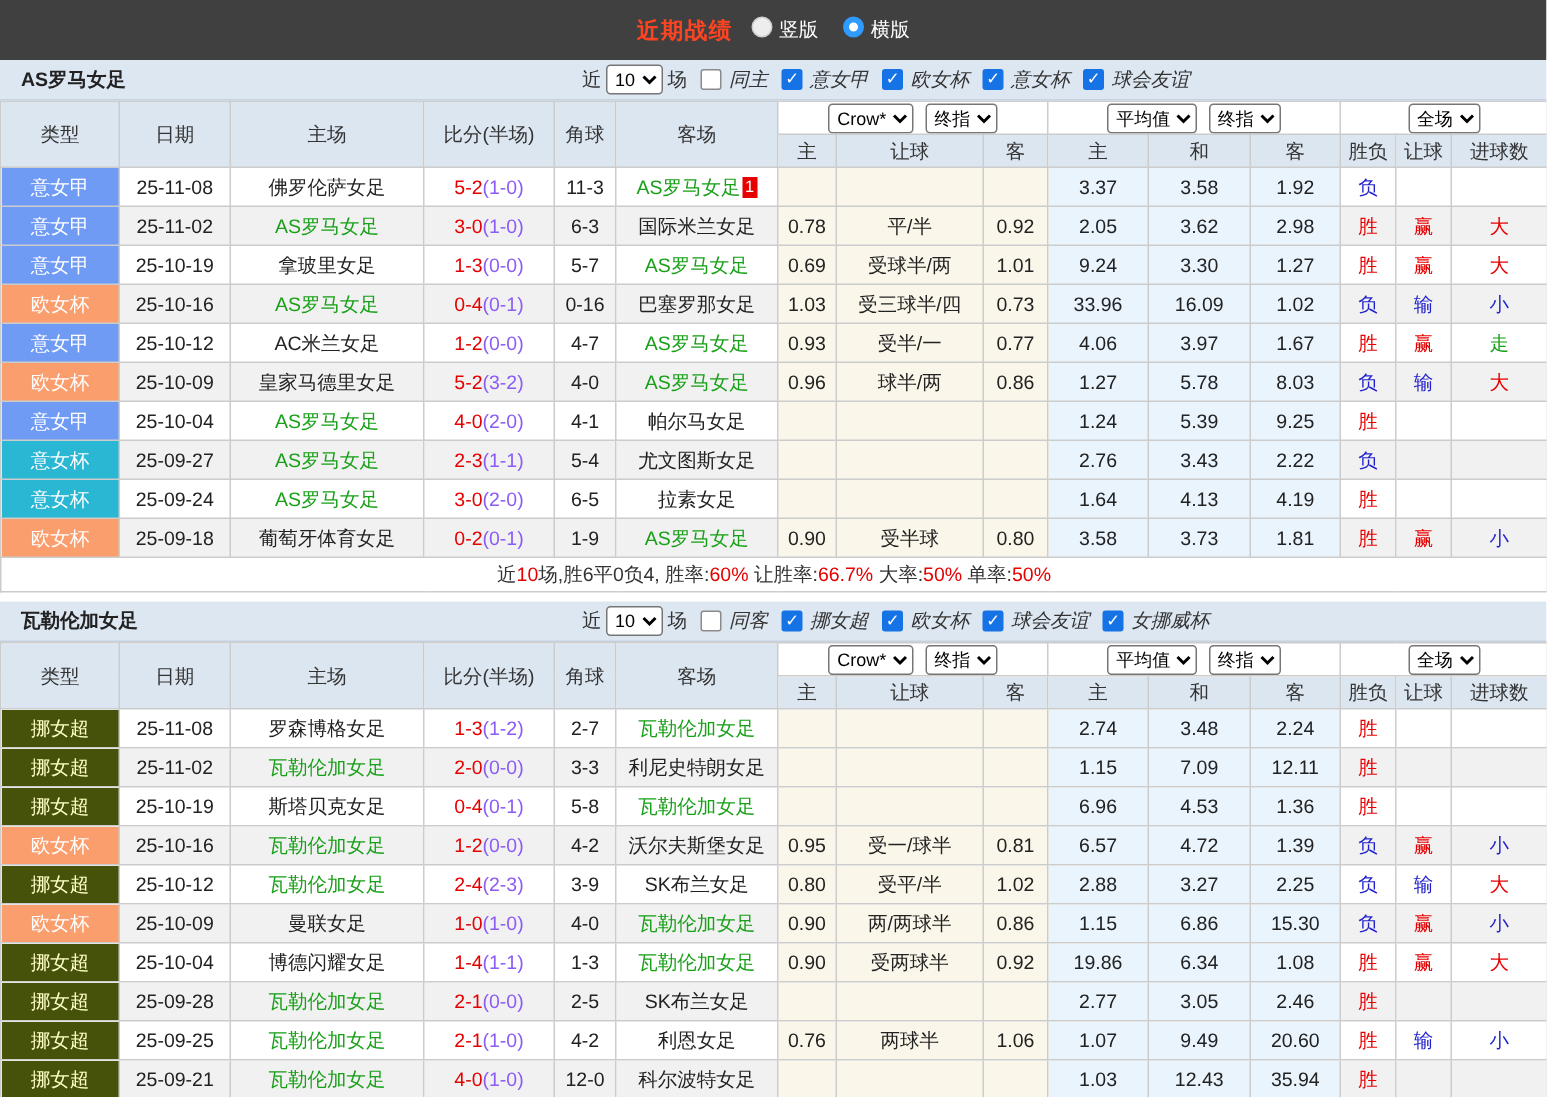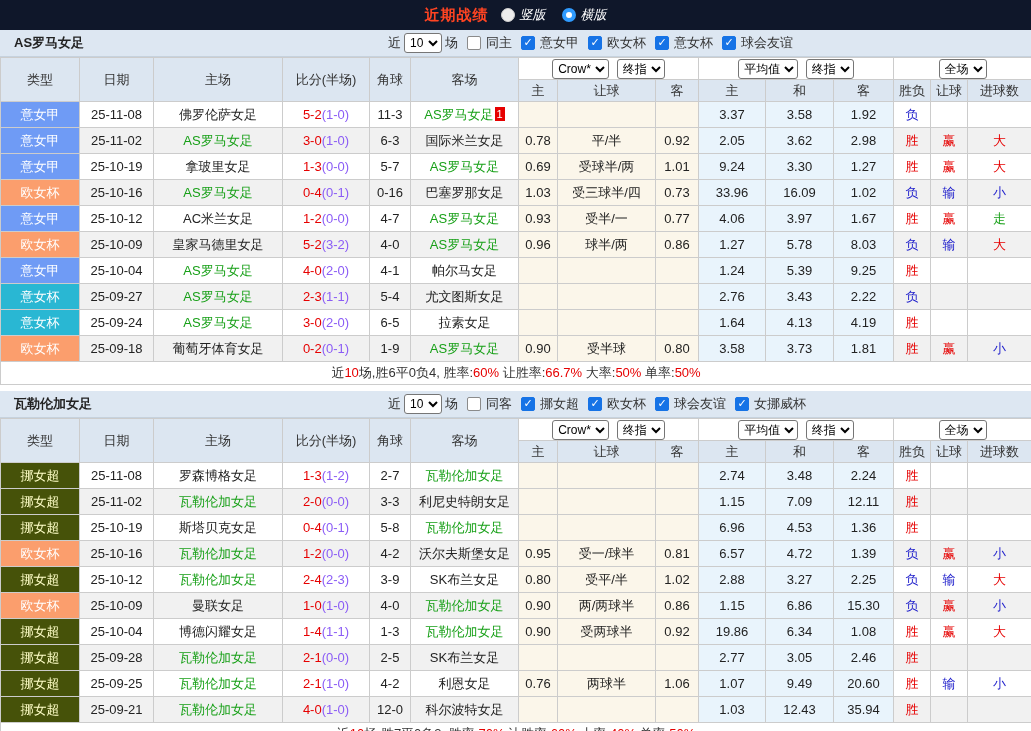--- a/index.html
+++ b/index.html
@@ -1,34 +1,34 @@
 <!DOCTYPE html>
 <html><head>
 <meta charset="utf-8">
 <style>
   html,body{margin:0;padding:0;background:#fff;}
   body{width:1031px;font-family:"Liberation Sans","DejaVu Sans",sans-serif;font-size:13px;color:#333;}
   
-  .topbar{height:30px;background:#0f172a;display:flex;align-items:center;justify-content:center;gap:12px;}
+  .topbar{height:40px;background:#404040;display:flex;align-items:center;justify-content:center;gap:12px;}
   .topbar-title{color:#ff4422;font-weight:bold;font-size:15px;letter-spacing:1px;}
   .radio-group{display:flex;align-items:center;gap:16px;}
-  .radio-item{display:flex;align-items:center;gap:5px;color:#fff;font-size:13px;cursor:pointer;font-style:italic;}
+  .radio-item{display:flex;gap:5px;color:#fff;font-size:13px;cursor:pointer;}
   .radio{box-sizing:border-box;width:14px;height:14px;border-radius:50%;background:#ededed;border:1px solid #cfcfcf;display:inline-block;}
   .radio.checked{background:#fff;border:4px solid #2f9bff;}
   
   .section{margin-top:0;}
   .section + .section{margin-top:6px;}
   .section-bar{position:relative;height:26px;background:#dde7f2;display:flex;align-items:center;border-bottom:1px solid #c6d2de;}
   .team-name{margin-left:14px;font-weight:bold;color:#222;font-size:13px;}
   .controls{position:absolute;left:388px;display:flex;align-items:center;gap:3px;font-size:13px;color:#333;white-space:nowrap;}
   select{font-size:12px;height:20px;border:1px solid #767676;border-radius:3px;background:#fff;padding:0 1px;font-family:"Liberation Sans","DejaVu Sans",sans-serif;}
   .cb{box-sizing:border-box;width:14px;height:14px;border:1px solid #8b8b8b;border-radius:2px;background:#fff;display:inline-block;position:relative;margin:0 2px 0 6px;}
   .cb.checked{background:#1673e6;border-color:#1673e6;}
   .cb.checked::after{content:"\2713";color:#fff;font-size:11px;font-weight:bold;position:absolute;left:1.5px;top:-1px;}
-  .cb-label{margin-right:0;}
+  .cb-label{margin-right:0;font-style:italic;}
   
   table{border-collapse:collapse;table-layout:fixed;width:1031px;}
   th,td{border:1px solid #ccc;text-align:center;font-weight:normal;overflow:hidden;white-space:nowrap;padding:0;}
   thead th{background:#dce6f1;font-size:13px;color:#333;height:21px;}
   thead th.group{background:#fff;}
   thead th.group select{margin:0 2px;}
   tbody td{height:25px;font-size:13px;color:#222;}
   tbody tr:nth-child(even) td{background:#f1f1f1;}
   td.td-crow{background:#fbf6ea !important;}
   td.td-avg{background:#e9f4fc !important;}

